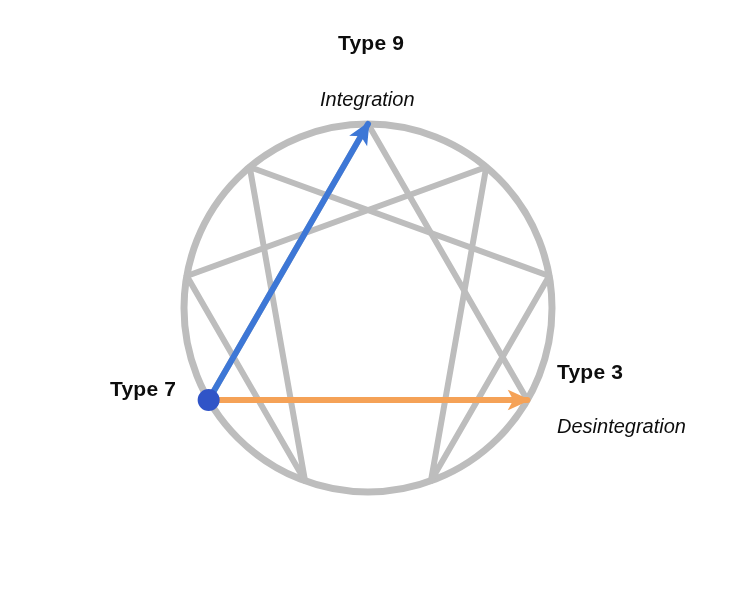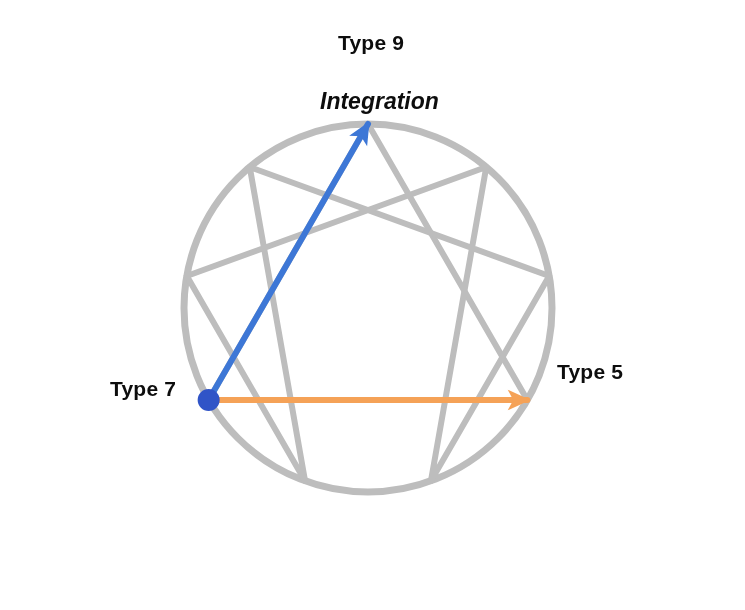--- a/index.html
+++ b/index.html
@@ -7,21 +7,21 @@
     width:745px;height:610px;
     background:#ffffff;
     font-family:"Liberation Sans", sans-serif;
     position:relative;
     overflow:hidden;
   }
   #stage{position:absolute;left:0;top:0;width:745px;height:610px;}
   svg#enneagram{position:absolute;left:0;top:0;width:745px;height:610px;display:block;}
   .lbl{position:absolute;white-space:nowrap;color:#0d0d0d;}
   .type-label{font-weight:bold;font-size:21px;letter-spacing:0.2px;}
-  .flow-label{font-style:italic;font-size:23px;font-weight:700;}
+  .flow-label{font-style:italic;font-size:20px;font-weight:400;}
   #label-type9{left:338px;top:31px;}
   #label-type6{left:110px;top:377px;}
   #label-type3{left:557px;top:360px;}
   #label-integration{left:320px;top:88px;}
   #label-desintegration{left:557px;top:415px;}
 </style>
 </head>
 <body>
 
 <div id="stage">
@@ -48,16 +48,17 @@
 
     <circle id="origin-dot" cx="208.65" cy="400.00" r="11" fill="#3054c7"></circle>
   </svg>
 
   <div class="lbl type-label" id="label-type9">Type 9</div>
 
   <div class="lbl flow-label" id="label-integration">Integration</div>
 
   <div class="lbl type-label" id="label-type6">Type 7</div>
 
-  <div class="lbl type-label" id="label-type3">Type 5</div>
+  <div class="lbl type-label" id="label-type3">Type 3</div>
 
+  <div class="lbl flow-label" id="label-desintegration">Desintegration</div>
 
 </div>
 
 </body></html>

